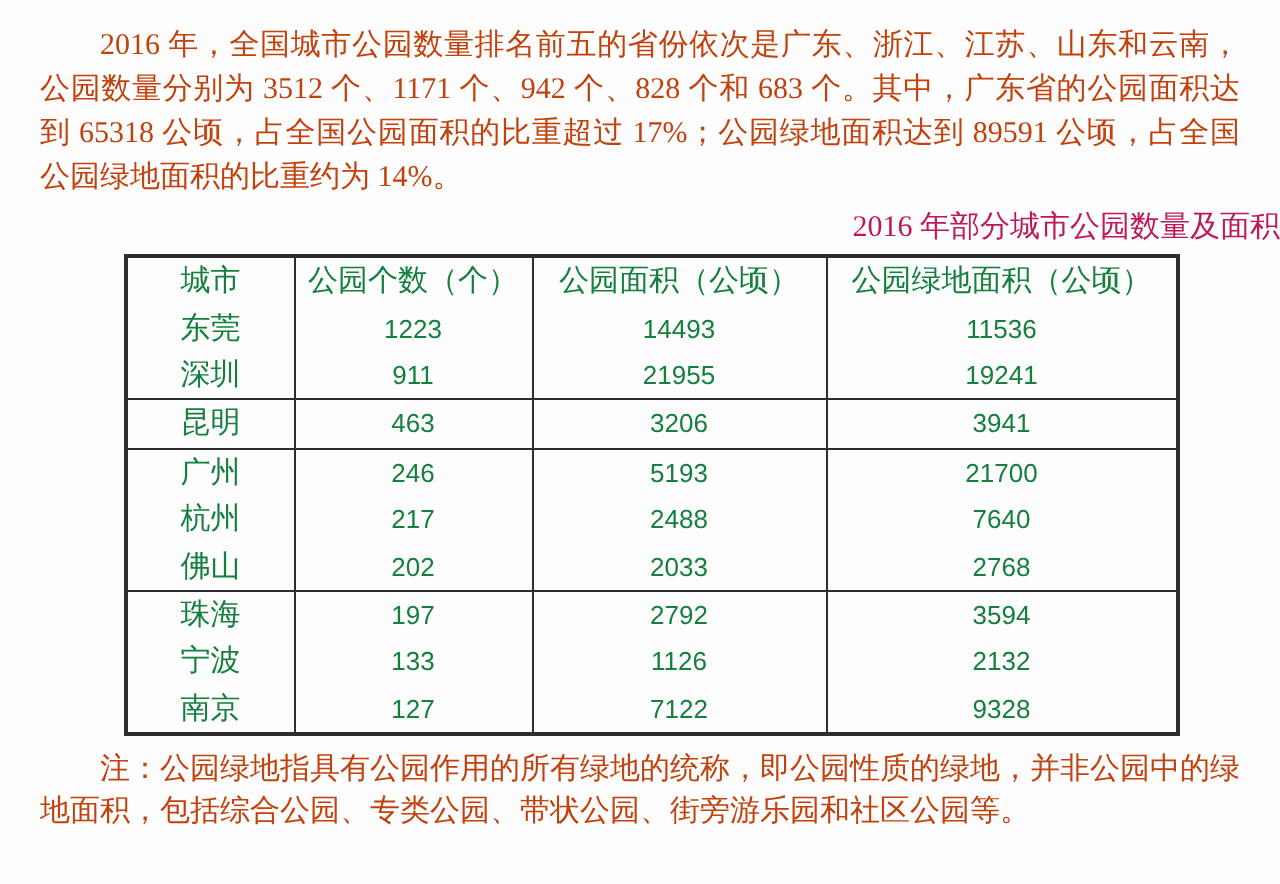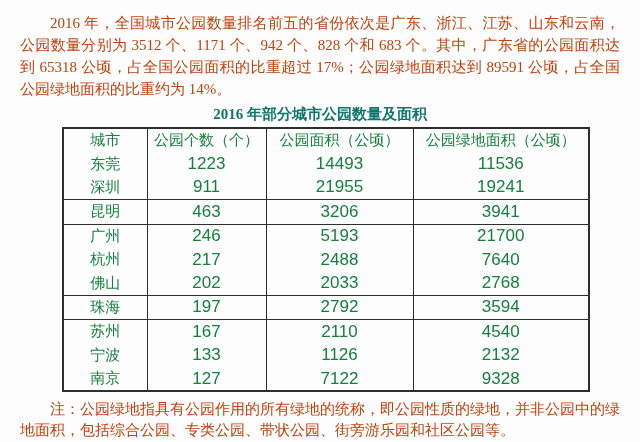--- a/index.html
+++ b/index.html
@@ -20,23 +20,23 @@
     font-size: 15px;
     line-height: 22px;
     color: #c2410c;
     text-align: justify;
     text-indent: 2em;
   }
   .tbl-title {
     margin: 4px 0 2px 0;
     font-size: 15px;
     line-height: 21px;
-    font-weight: bold;
-    text-align: center;
-    color: #0f766e;
+    font-weight: normal;
+    text-align: right;
+    color: #be185d;
   }
   table.park-table {
     margin-left: 62px;
     width: 526px;
     border-collapse: collapse;
     table-layout: fixed;
     font-size: 15px;
     color: #15803d;
     border: 2px solid #2e2e2e;
   }
@@ -47,21 +47,21 @@
     height: 23.4px;
     padding: 0;
     text-align: center;
     vertical-align: middle;
     font-weight: normal;
     white-space: nowrap;
     overflow: hidden;
   }
   table.park-table td.num {
     font-family: "Liberation Sans", "DejaVu Sans", sans-serif;
-    font-size: 17px;
+    font-size: 13px;
   }
   table.park-table tr.group-start th,
   table.park-table tr.group-start td {
     border-top: 1.5px solid #2e2e2e;
   }
   .note {
     margin-top: 7px;
     line-height: 21px;
   }
 </style>
@@ -125,26 +125,20 @@
         <td class="num">202</td>
         <td class="num">2033</td>
         <td class="num">2768</td>
       </tr>
       <tr class="group-start">
         <td>珠海</td>
         <td class="num">197</td>
         <td class="num">2792</td>
         <td class="num">3594</td>
       </tr>
-      <tr class="group-start">
-        <td>苏州</td>
-        <td class="num">167</td>
-        <td class="num">2110</td>
-        <td class="num">4540</td>
-      </tr>
       <tr>
         <td>宁波</td>
         <td class="num">133</td>
         <td class="num">1126</td>
         <td class="num">2132</td>
       </tr>
       <tr>
         <td>南京</td>
         <td class="num">127</td>
         <td class="num">7122</td>

